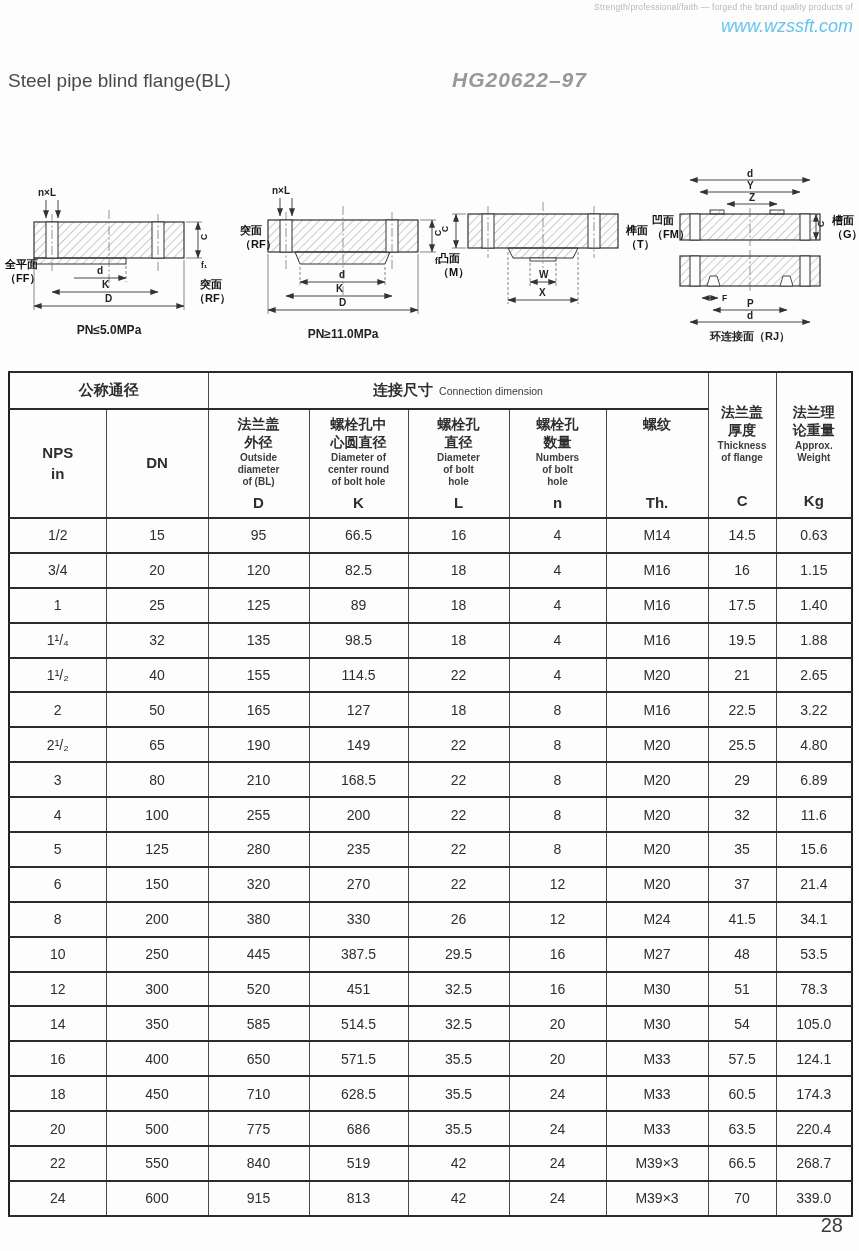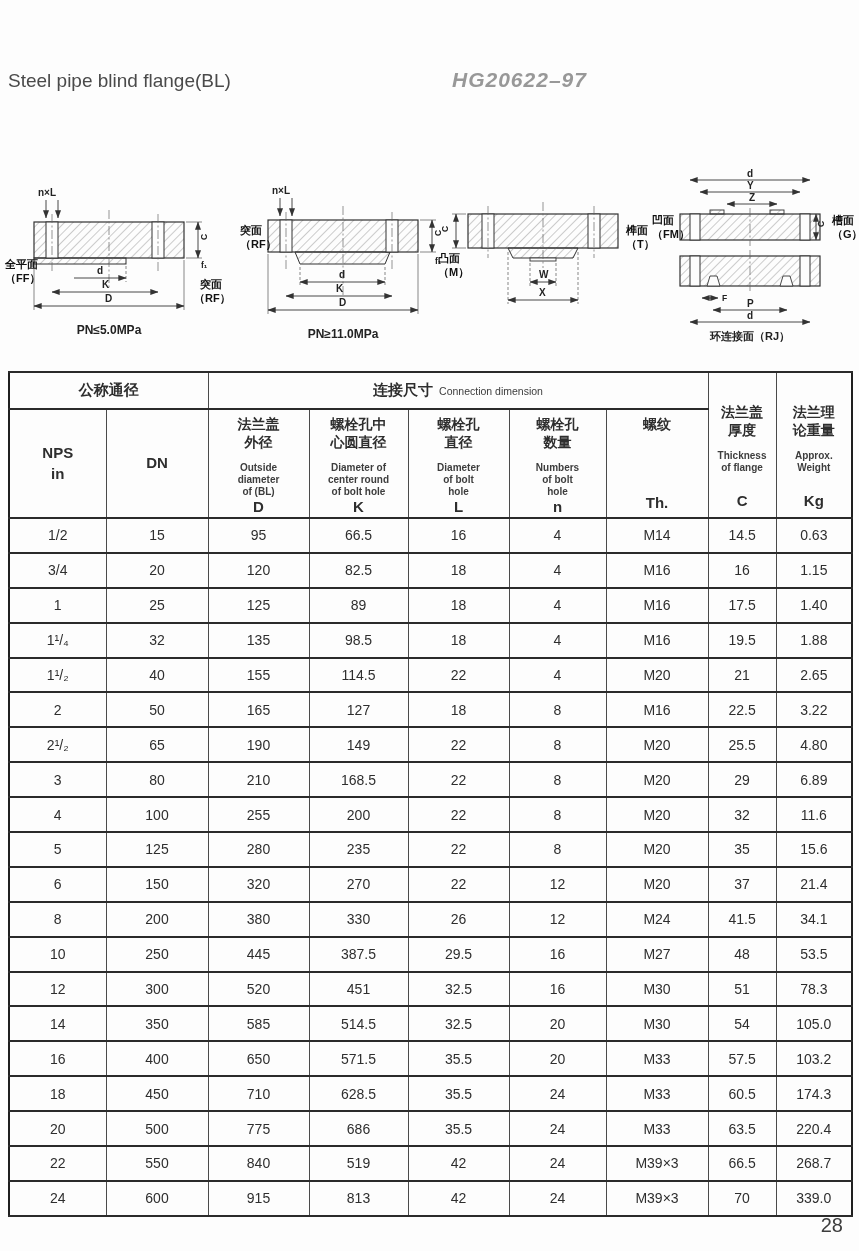--- a/index.html
+++ b/index.html
@@ -36,31 +36,35 @@
                            text-align:center; vertical-align:middle; color:#2e2e2e; }
   .ftable thead tr.r1 { height:37px; }
   .ftable thead tr.r2 { height:107px; }
   .ftable tbody tr { height:34.9px;margin-top:28px; }
   .ftable tbody td { font-size:14px; }
   .grp { font-size:15px; font-weight:bold; }
   .grp .gen { font-size:10.5px; font-weight:normal; color:#3c3c3c; margin-left:6px;margin-top:28px; }
   .hcell { display:flex; flex-direction:column; align-items:center; height:107px; padding:5px 2px 6px; }
   .hcell2 { display:flex; flex-direction:column; align-items:center; height:144px; padding:30px 2px 8px; }
   .cn { font-size:14px; font-weight:bold; white-space:pre-line; line-height:1.3; }
-  .en { font-size:10px; color:#3d3d3d; white-space:pre-line; line-height:1.18; margin-top:11px; }
+  .en { font-size:10px; color:#3d3d3d; white-space:pre-line; line-height:1.18; margin-top:1px; }
   .sym { font-size:15px; margin-top:auto; }
   .vcenter { display:flex; align-items:center; justify-content:center; height:100%; font-size:15px; white-space:pre-line; line-height:1.35; }
 
   .pageno { position:absolute; right:16px; top:1214px; font-size:20px; color:#3d3d3d; }
 </style>
 </head>
 <body>
 
 <div class="page">
 
+  <div class="brand">
+    <div class="tagline">Strength/professional/faith — forged the brand quality products of</div>
+    <div class="website">www.wzssft.com</div>
+  </div>
 
   <div class="subtitle">Steel pipe blind flange(BL)</div>
   <div class="standard">HG20622–97</div>
 
   <div class="drawings">
 
     <svg style="left:4px; top:4px;" width="224" height="178" viewBox="0 0 224 178">
       <defs>
         <pattern id="p1" patternUnits="userSpaceOnUse" width="6" height="6" patternTransform="rotate(45)">
           <line x1="0" y1="0" x2="0" y2="6" stroke="#9a9a9a" stroke-width="1"></line>
@@ -480,21 +484,21 @@
         </tr>
         <tr>
           <td>16</td>
           <td>400</td>
           <td>650</td>
           <td>571.5</td>
           <td>35.5</td>
           <td>20</td>
           <td>M33</td>
           <td>57.5</td>
-          <td>103.2</td>
+          <td>124.1</td>
         </tr>
         <tr>
           <td>18</td>
           <td>450</td>
           <td>710</td>
           <td>628.5</td>
           <td>35.5</td>
           <td>24</td>
           <td>M33</td>
           <td>60.5</td>

